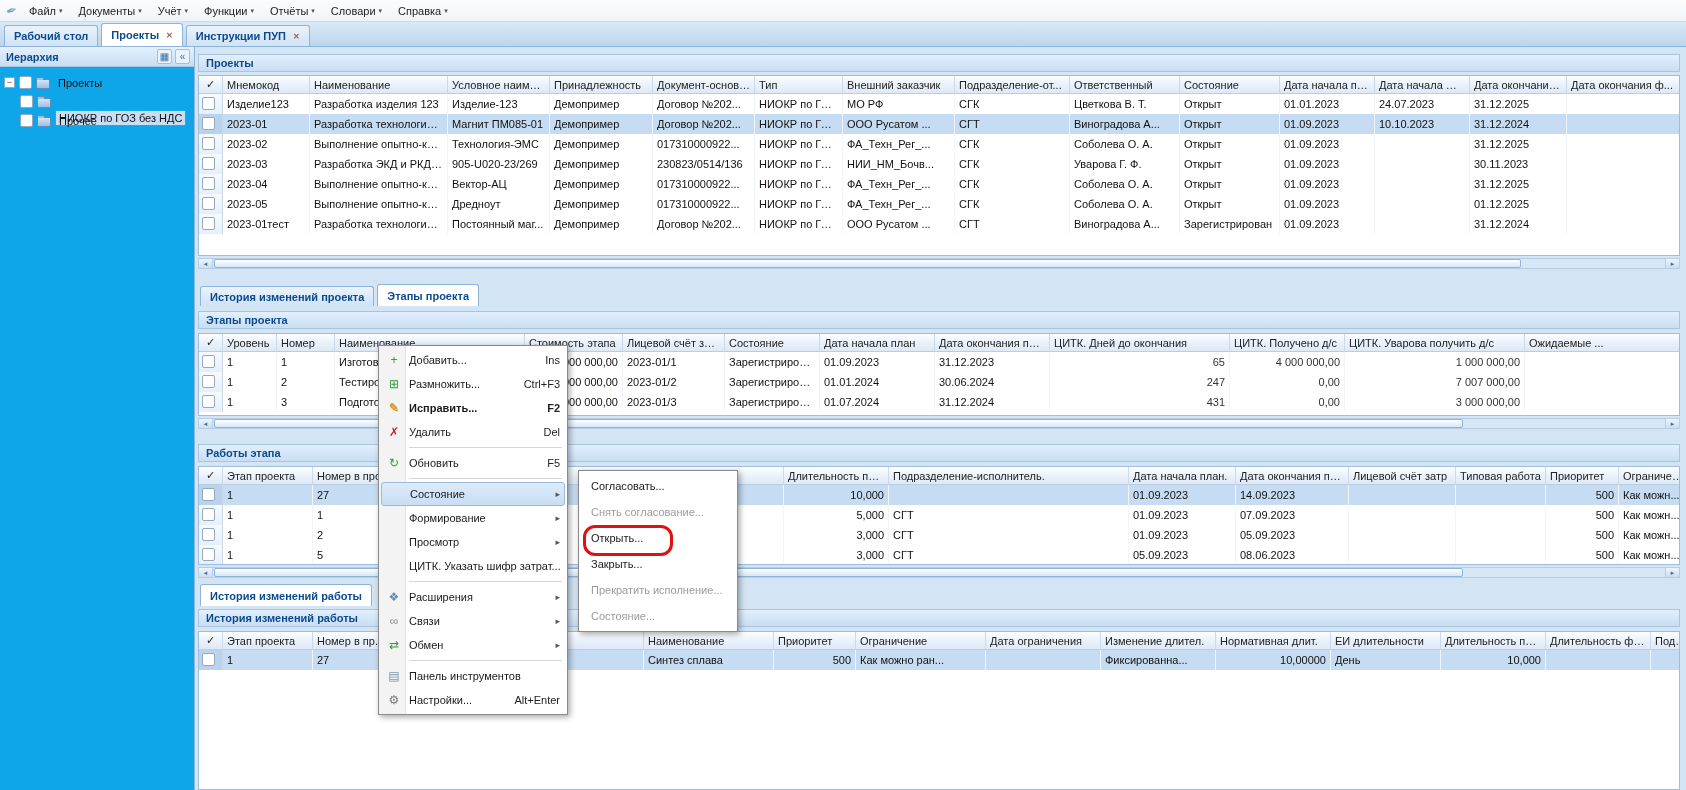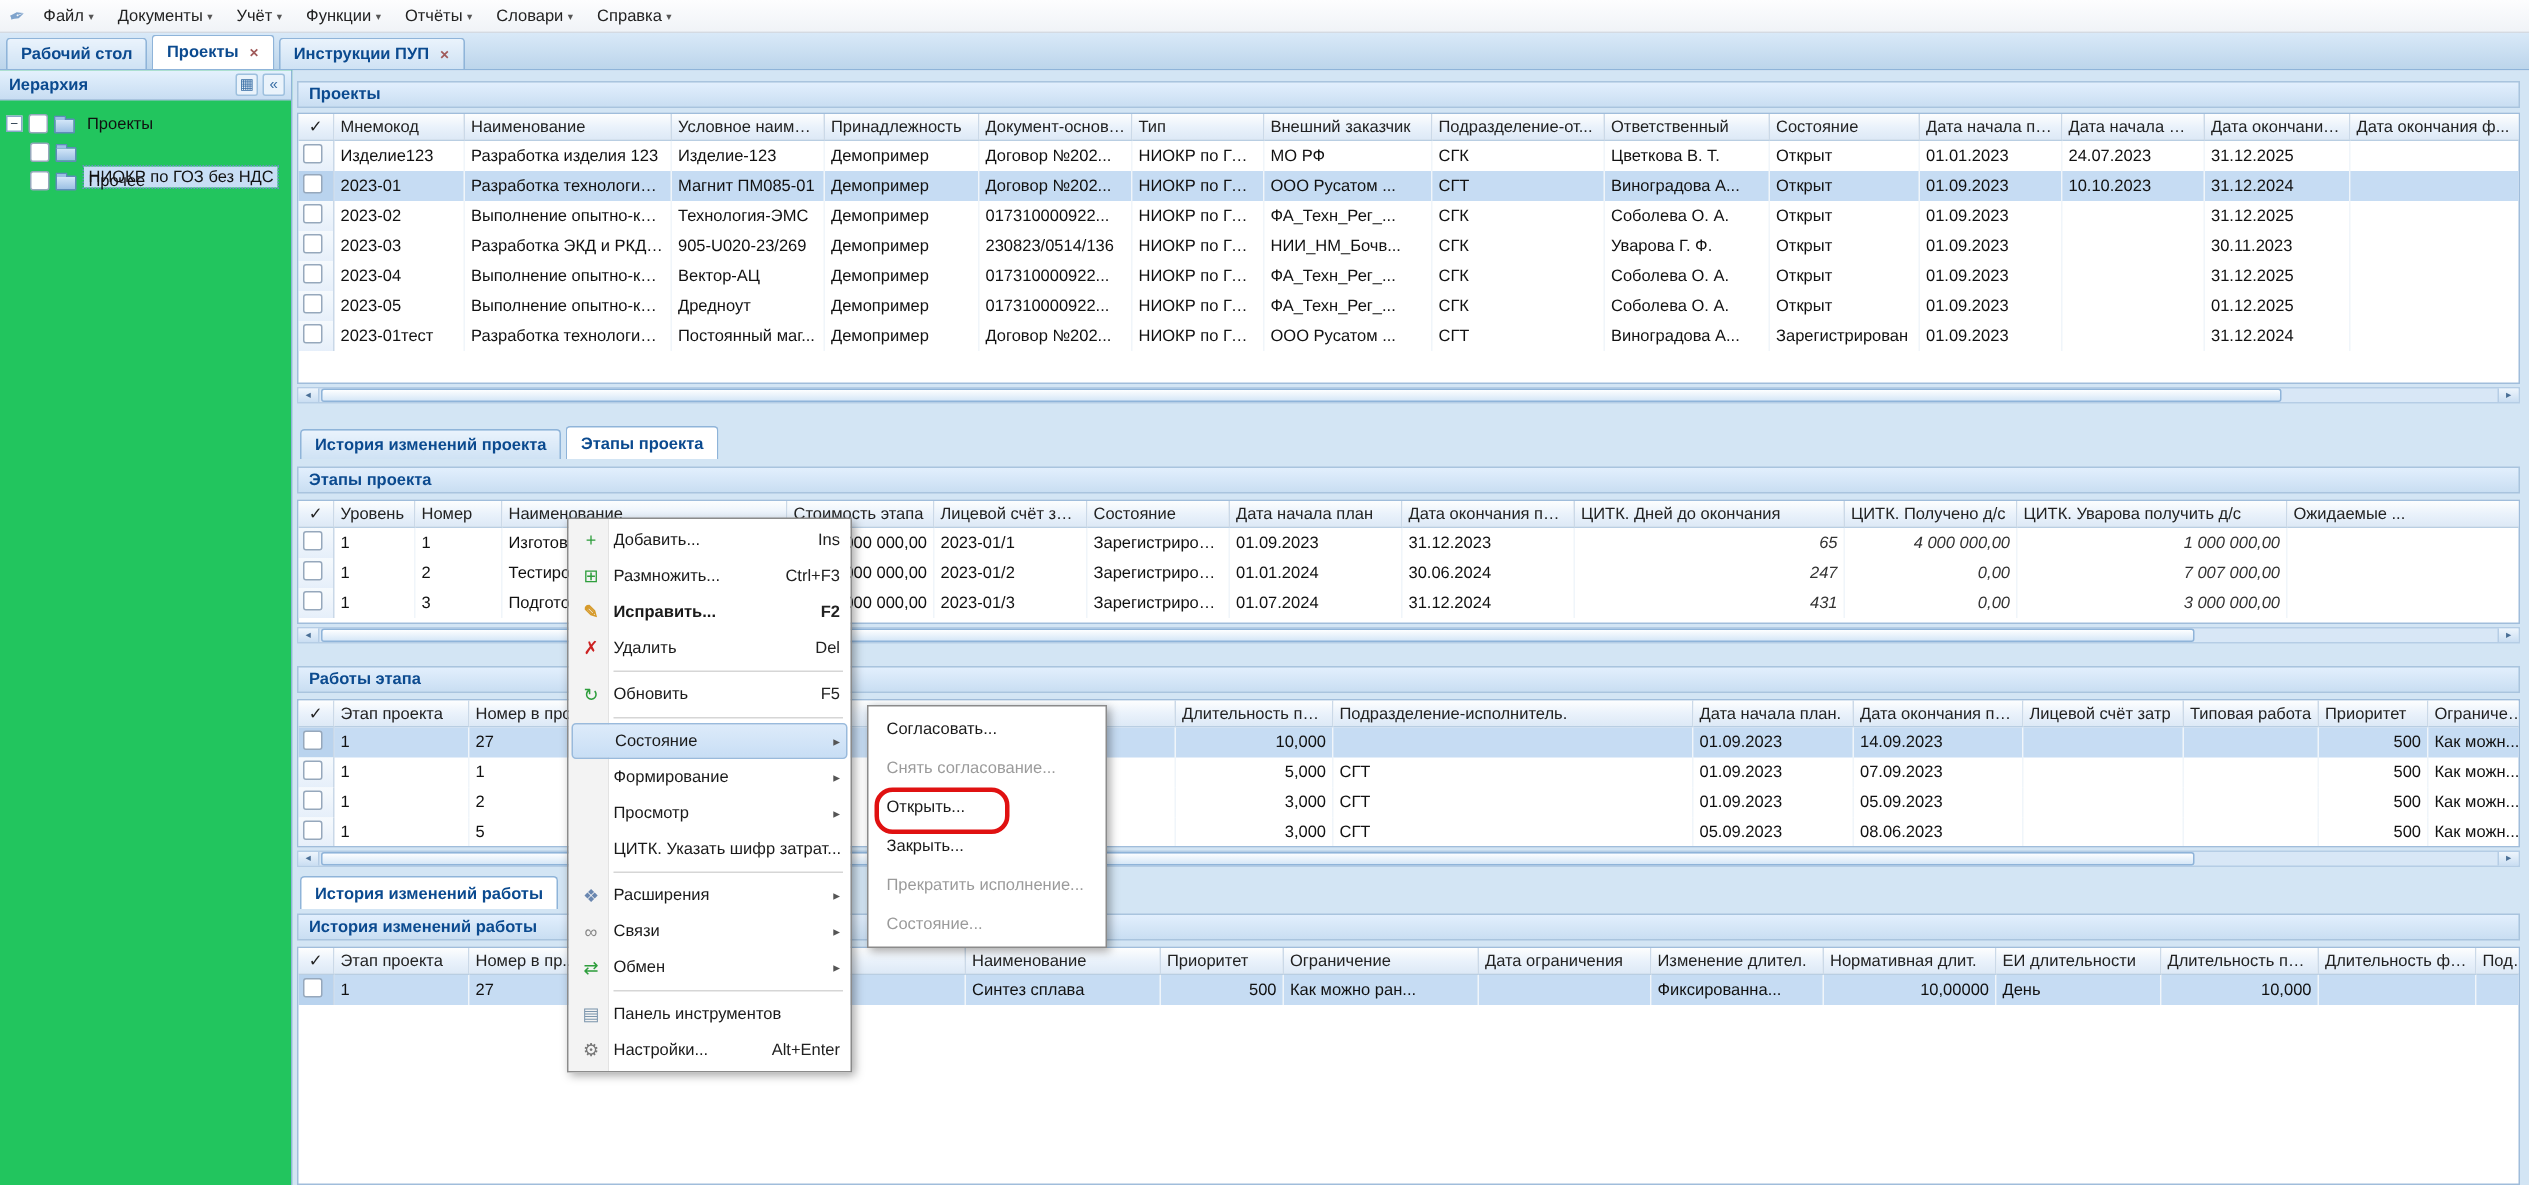--- a/index.html
+++ b/index.html
@@ -20,21 +20,21 @@
 .tab{height:21px;display:flex;align-items:center;padding:0 9px;white-space:nowrap;
   background:linear-gradient(#eaf3fc,#cfe2f4);border:1px solid #8fb4d9;border-bottom:none;
   border-radius:3px 3px 0 0;font-weight:bold;color:var(--hdr,#0b4a8f);cursor:default;}
 .tab.active{background:#fff;height:23px;}
 .tab-close{margin-left:7px;font-size:8px;color:#a05a5a;cursor:pointer;}
 .tabrow{display:flex;align-items:flex-end;gap:3px;height:22px;padding-left:2px;flex:none;}
 .tabrow .tab{height:20px;}
 .tabrow .tab.active{height:22px;}
 
 
-#sidebar{position:absolute;left:0;top:47px;width:195px;bottom:0;background:#22c55e;
+#sidebar{position:absolute;left:0;top:47px;width:195px;bottom:0;background:#0ea5e9;
   border-right:1px solid #8fb4d9;display:flex;flex-direction:column;}
 .sidebar-header{height:20px;flex:none;background:linear-gradient(#e4f1fd,#c8ddf2);
   border-bottom:1px solid #a9c4de;display:flex;align-items:center;padding:0 4px 0 6px;}
 .sidebar-title{font-weight:bold;color:var(--hdr,#0b4a8f);flex:1;}
 .sb-ico{width:15px;height:15px;line-height:13px;text-align:center;margin-left:3px;color:#396ea5;
   background:#eaf3fb;border:1px solid #9ec0de;border-radius:2px;font-size:10px;cursor:pointer;}
 #tree{padding-top:6px;}
 .tree-row{height:19px;display:flex;align-items:center;cursor:default;white-space:nowrap;}
 .expander{width:11px;height:11px;flex:none;border:1px solid #88a8c8;background:#fff;color:#345;
   font-size:9px;line-height:9px;text-align:center;margin-right:4px;}
@@ -61,21 +61,21 @@
   background:linear-gradient(#fdfefe,#eaf2fb 50%,#dde9f6);
   border-right:1px solid #cbd9e8;border-bottom:1px solid #b9cee2;
   white-space:nowrap;overflow:hidden;text-overflow:ellipsis;cursor:default;}
 table.grid th.cb-col,table.grid td.cb-col{width:24px;text-align:center;padding:1px 2px;}
 table.grid td{height:20px;padding:0 4px;white-space:nowrap;overflow:hidden;text-overflow:ellipsis;
   border-right:1px solid #f0f5fa;cursor:default;}
 table.grid td.cb-col{background:linear-gradient(#f6fafd,#e6effa);border-right:1px solid #c9d8e8;}
 table.grid tr.sel td{background:var(--sel,#c6dcf3);}
 table.grid tr.sel td.cb-col{background:#b9d3ee;}
 td.r{text-align:right;}
-td.it{font-style:italic;color:#333;}
+td.it{color:#333;}
 
 
 .hscroll{flex:none;height:11px;display:flex;align-items:stretch;
   border:1px solid #b5cde5;background:#d8e7f6;}
 .sb-btn{width:14px;flex:none;font-size:7px;line-height:9px;text-align:center;color:#4a6f96;
   background:linear-gradient(#eef5fc,#cadef2);border-right:1px solid #b5cde5;cursor:pointer;}
 .sb-btn:last-child{border-right:none;border-left:1px solid #b5cde5;}
 .sb-track{flex:1;position:relative;}
 .sb-thumb{position:absolute;left:1px;top:0;bottom:0;border:1px solid #8fb4d9;border-radius:2px;
   background:linear-gradient(#fdfeff,#d6e7f7);cursor:pointer;}

